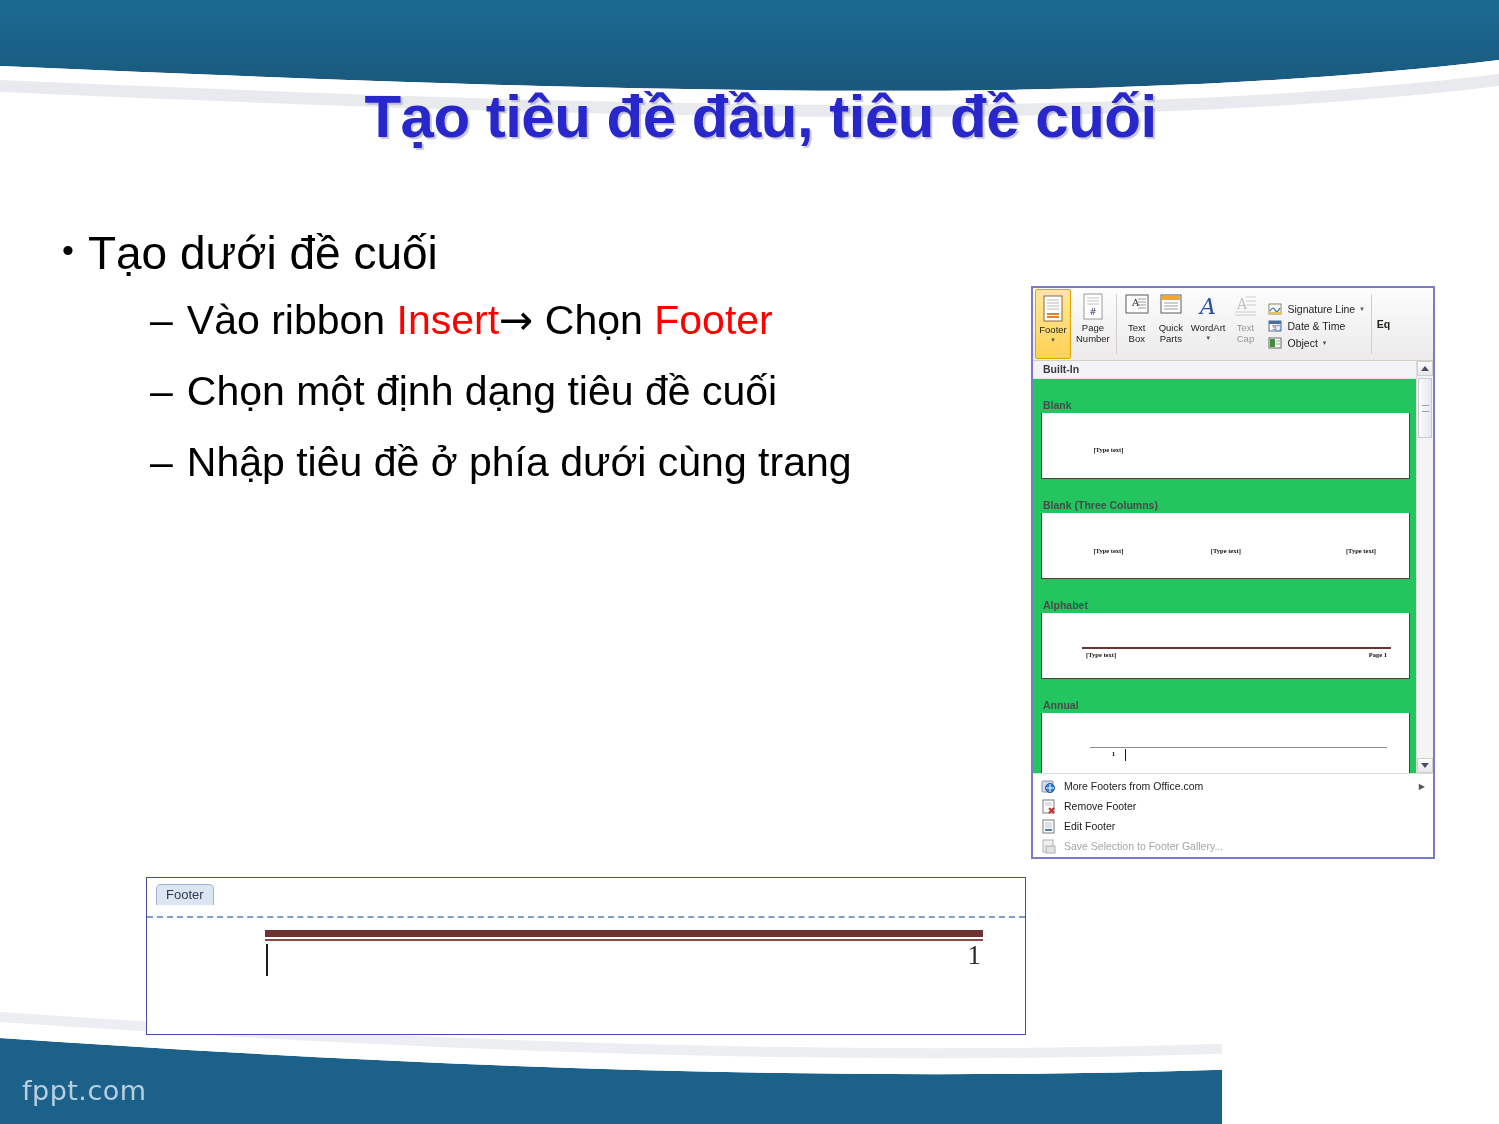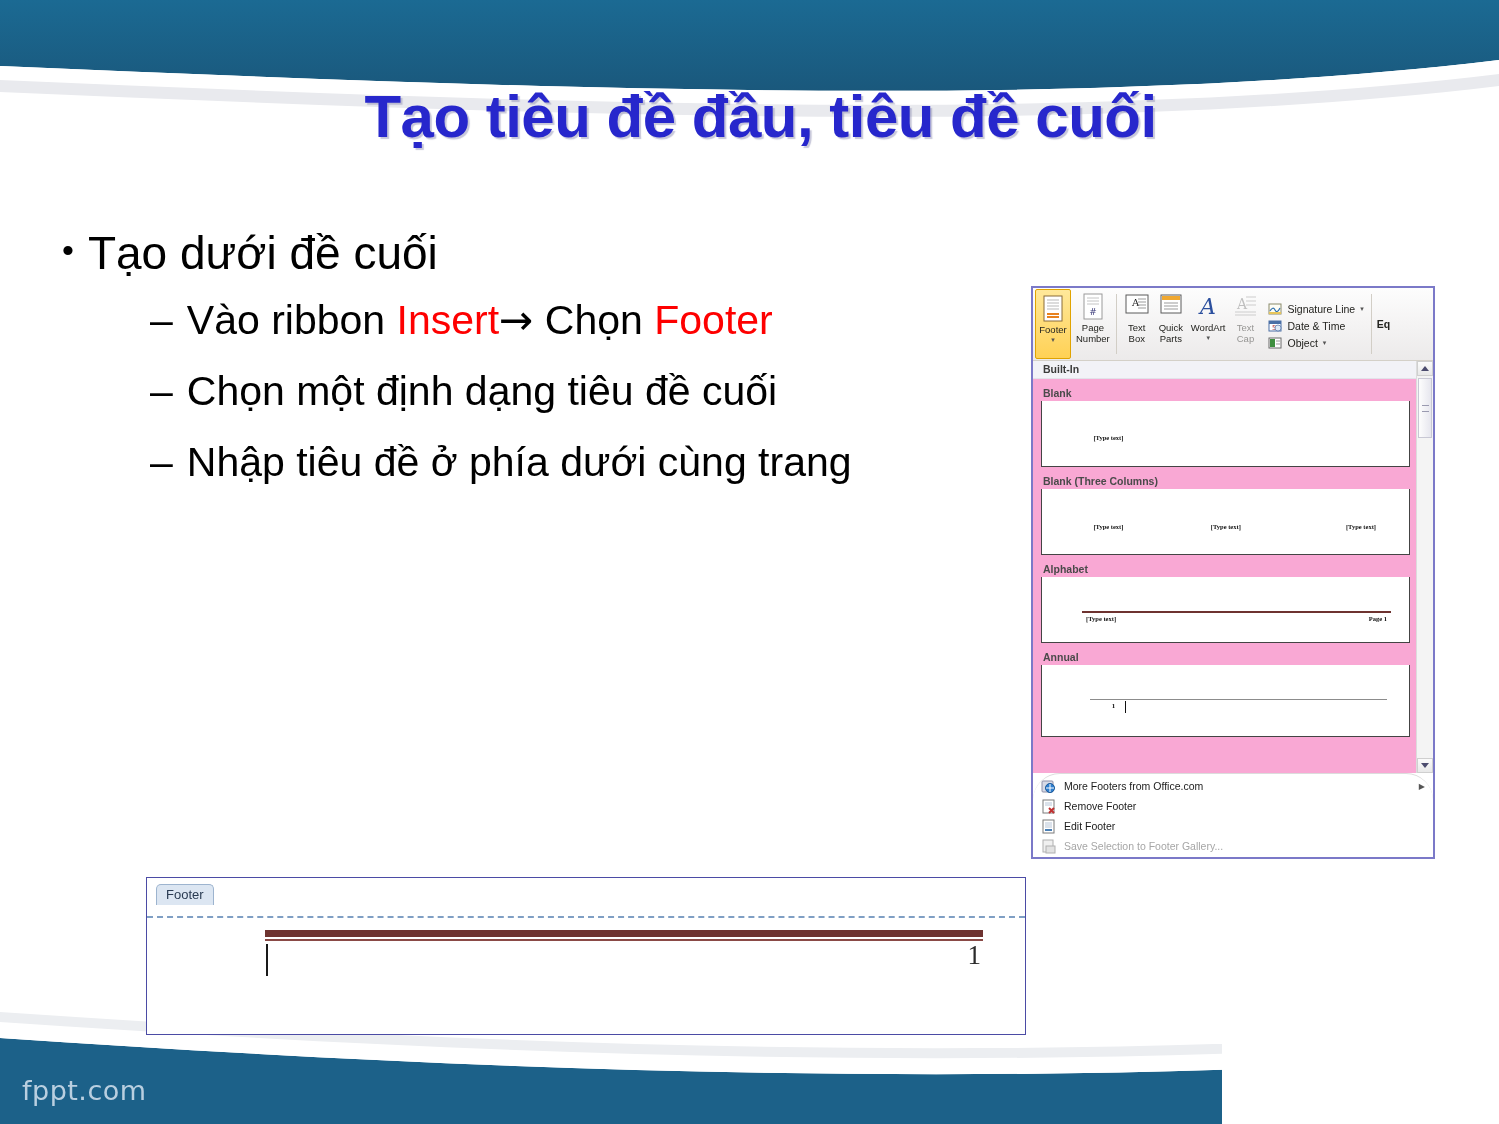--- a/index.html
+++ b/index.html
@@ -86,28 +86,28 @@
   .caret{font-size:7px;color:#555;}
   .rb-edge{
     display:flex;align-items:center;padding:0 2px;font-size:10.5px;
     color:#23231f;font-weight:bold;
   }
 
   
   .gal-wrap{position:relative;height:calc(100% - 72px);}
   .gal{
     position:absolute;left:0;top:0;right:17px;bottom:85px;
-    background:#f9a8d4;overflow:hidden;padding:4px 6px 0 8px;box-sizing:border-box;
+    background:#22c55e;overflow:hidden;padding:4px 6px 0 8px;box-sizing:border-box;
   }
   .gal-head{
     font-size:10.5px;font-weight:bold;color:#3b3b3b;
     padding:2px 0 3px 2px;background:#f2f2f7;margin:-4px -6px 3px -8px;
     padding-left:10px;border-bottom:1px solid #e2e2ea;
   }
-  .gal-label{font-size:10.5px;font-weight:bold;color:#4a4a4a;margin:8px 0 2px 2px;}
+  .gal-label{font-size:10.5px;font-weight:bold;color:#4a4a4a;margin:20px 0 2px 2px;}
   .gal-item{
     border:1px solid #444;border-top:none;border-bottom-width:1px;
     height:66px;background:#fff;position:relative;box-sizing:border-box;
     margin-bottom:2px;
   }
   .gal-item.tall{height:72px;}
   .type-text{
     position:absolute;font-size:6.5px;color:#111;font-weight:bold;
     font-family:"Liberation Serif", serif;
   }
@@ -145,21 +145,21 @@
     background:linear-gradient(90deg,#fdfdfd,#e6e6ee);
     border:1px solid #c8c8d4;box-sizing:border-box;
     display:flex;align-items:center;justify-content:center;
   }
   .sb-grip{width:7px;height:5px;border-top:1px solid #9a9ab0;border-bottom:1px solid #9a9ab0;}
   .sb-dn{position:absolute;bottom:0;left:0;right:0;}
 
   
   .gmenu{
     position:absolute;left:0;right:0;bottom:0;height:85px;
-    background:#fff;border-top:1px solid #dcdcdc;padding:2px 0 0 0;box-sizing:border-box;border-radius:27px;
+    background:#fff;border-top:1px solid #dcdcdc;padding:2px 0 0 0;box-sizing:border-box;
   }
   .gm-item{
     display:flex;align-items:center;gap:8px;height:20px;padding:0 6px 0 8px;
     font-size:10.5px;color:#1b1b1b;position:relative;
   }
   .gm-item .mini{width:15px;height:15px;flex:0 0 15px;}
   .gm-item.dim{color:#a6a6a6;}
   .gm-arrow{position:absolute;right:8px;font-size:8px;color:#555;}
 
   

